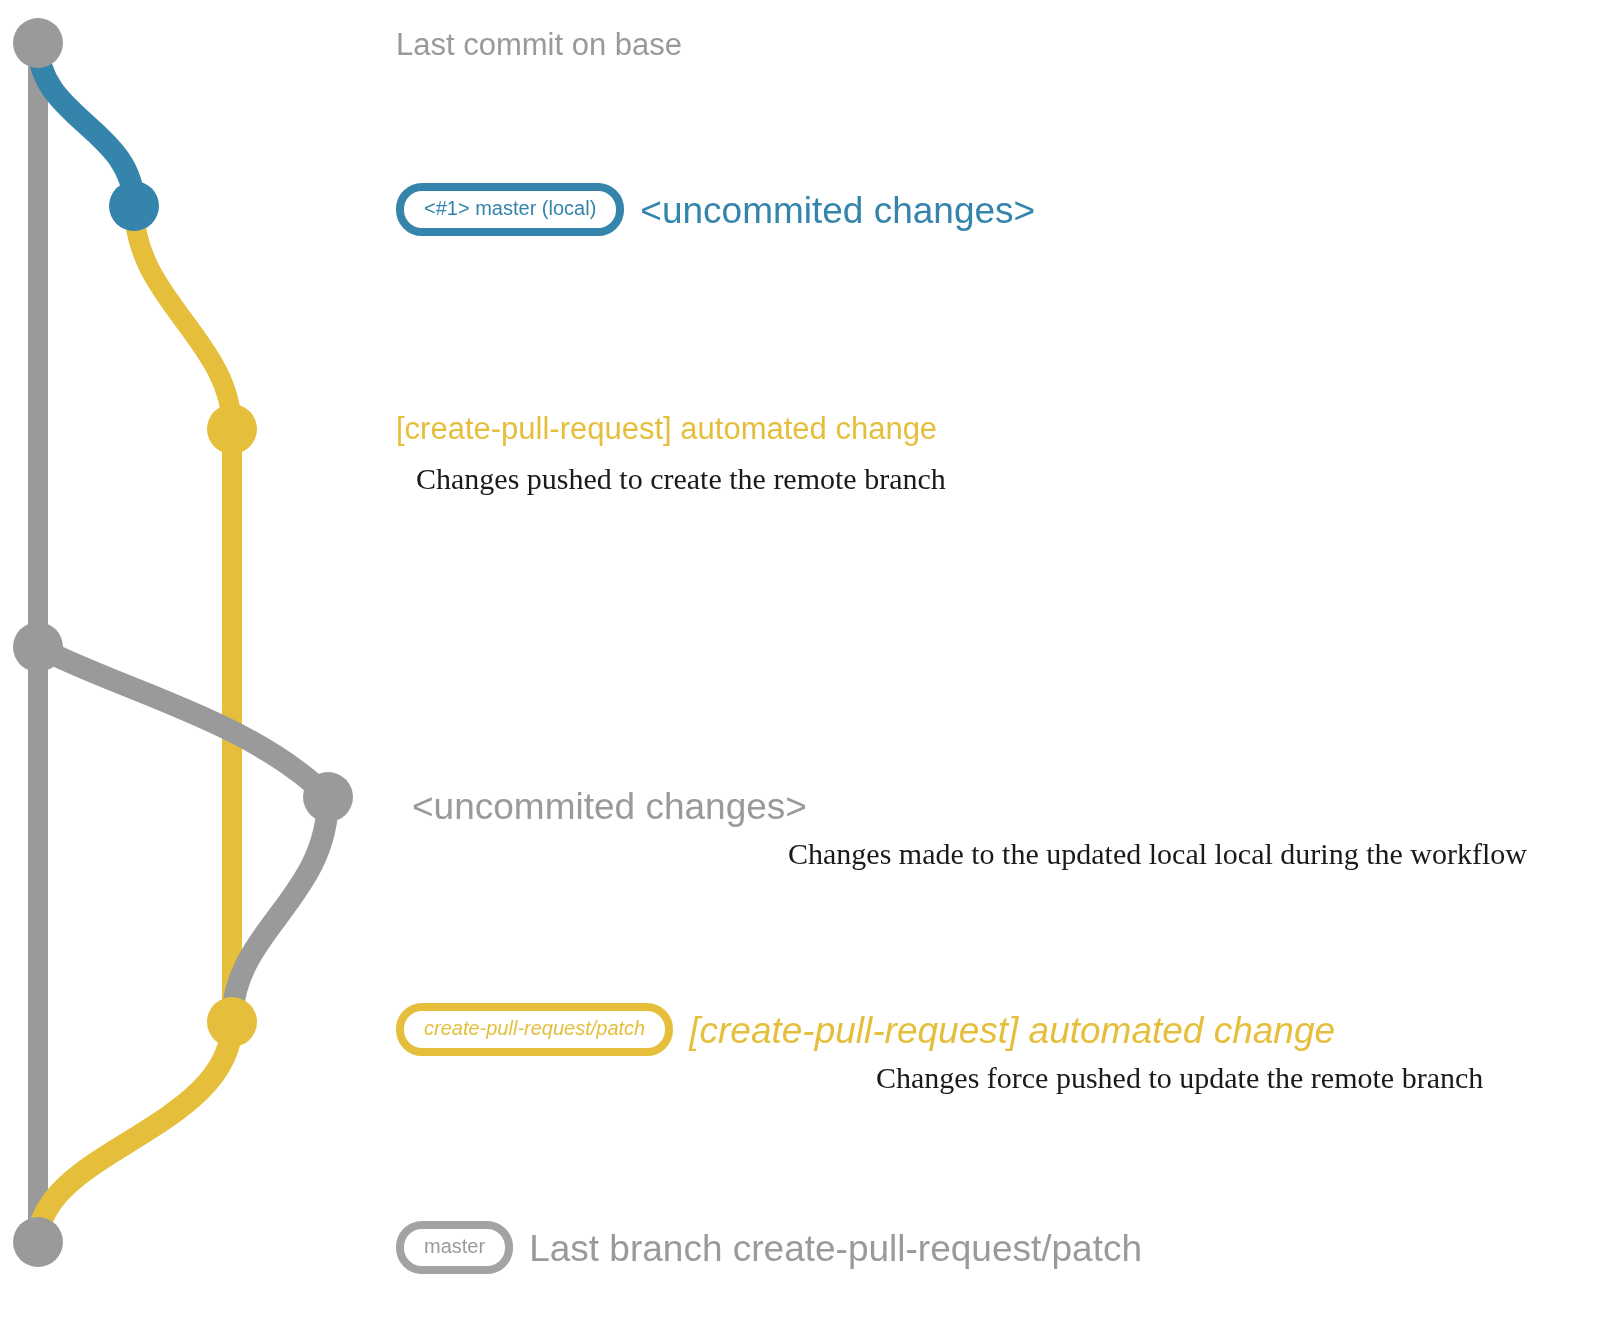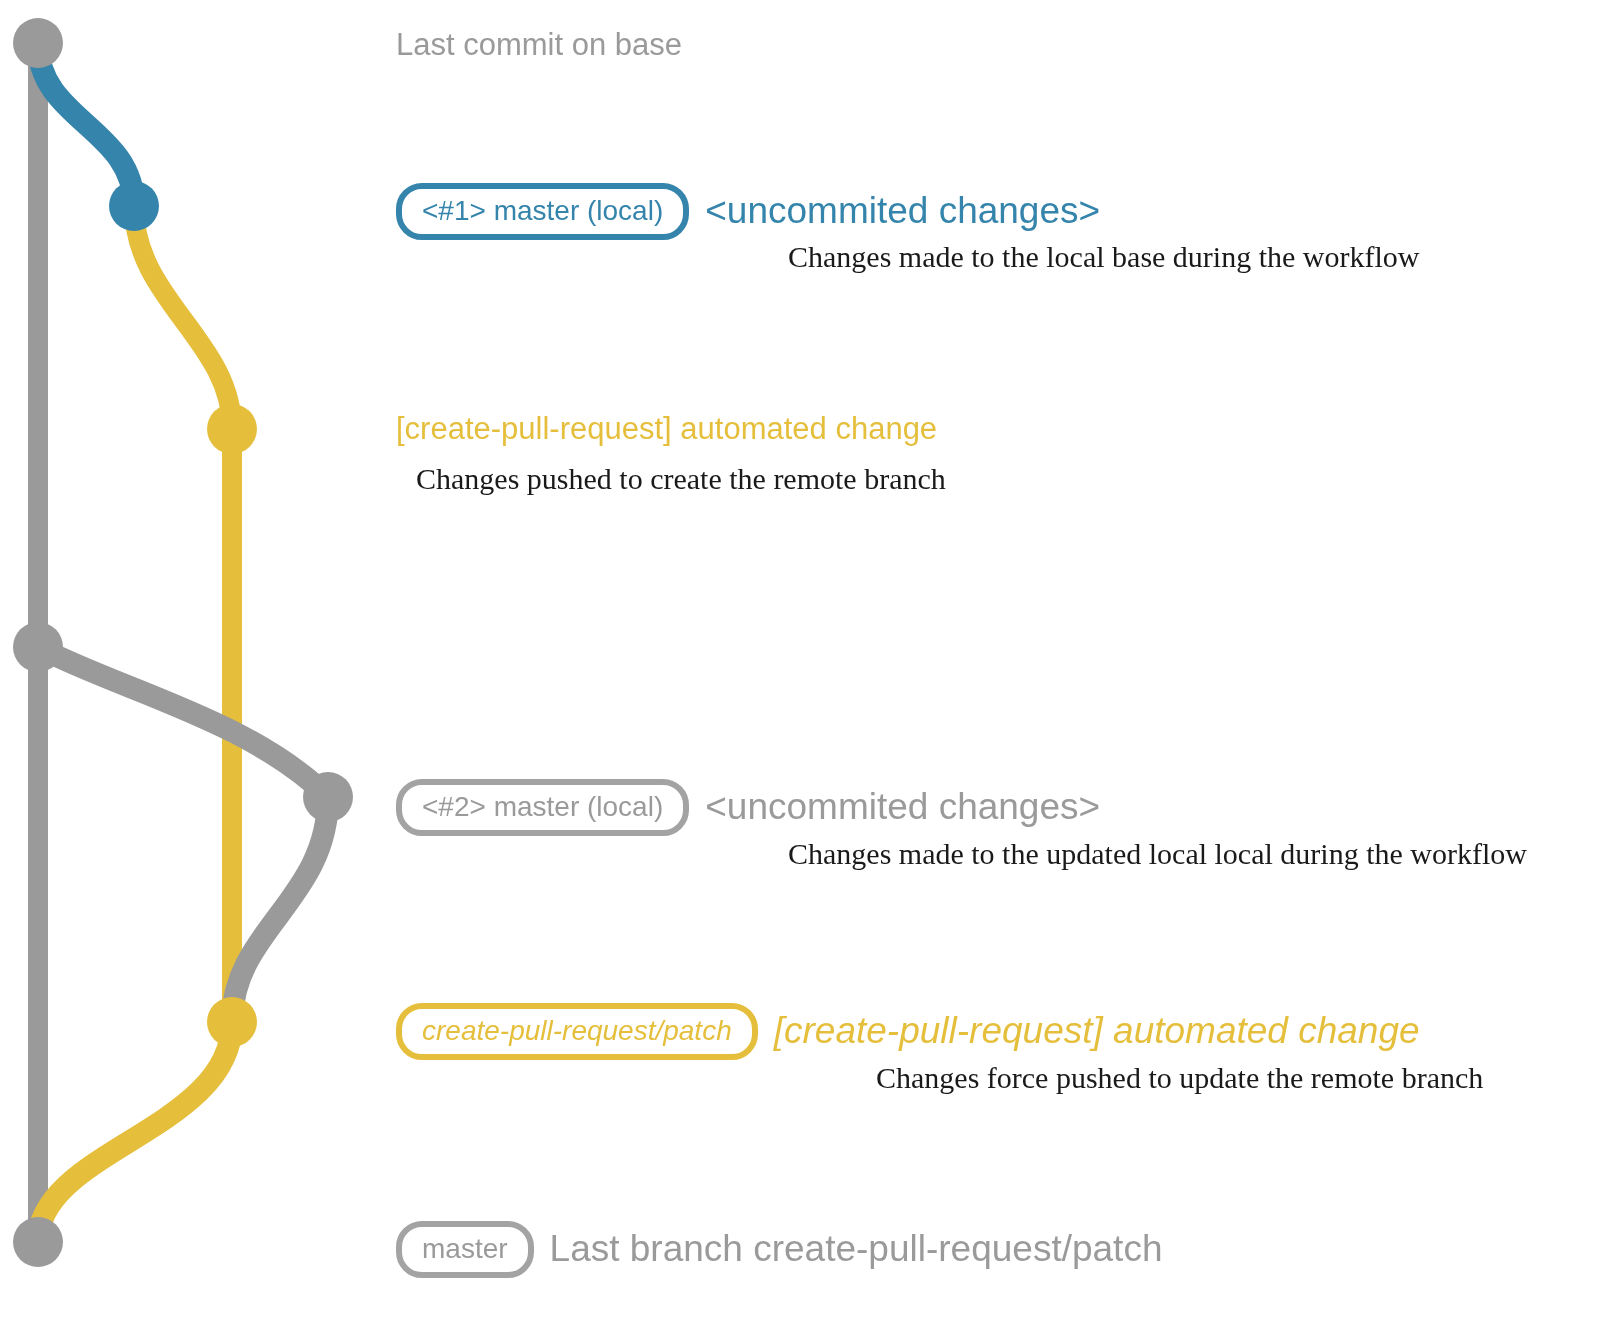--- a/index.html
+++ b/index.html
@@ -36,24 +36,24 @@
     position: absolute;
     display: flex;
     align-items: flex-start;
     white-space: nowrap;
   }
 
   .badge {
     display: inline-flex;
     align-items: center;
     justify-content: center;
-    border: 6px solid #c2410c;
+    border: 8px solid #c2410c;
     border-radius: 26px;
     padding: 7px 20px 9px 20px;
-    font-size: 28px;
+    font-size: 20px;
     color: #9a9a9a;
     background: transparent;
     line-height: 1.05;
     box-sizing: border-box;
   }
   .badge.blue { border-color: #3484ab; color: #3484ab; }
   .badge.yellow { border-color: #e5bf3c; color: #e5bf3c; }
   .badge.gray { border-color: #a3a3a3; color: #9a9a9a; }
 
   .subject {
@@ -117,30 +117,28 @@
 
   <div class="row" style="left:396px; top:28px;">
     <div class="headline">Last commit on base</div>
   </div>
 
   <div class="row" style="left:396px; top:183px;">
     <div class="badge blue">&lt;#1&gt; master (local)</div>
     <div class="badge-gap"></div>
     <div class="subject blue">&lt;uncommited changes&gt;</div>
   </div>
-  <div class="desc" style="left:788px; top:240px;">Changes made to the local base during the workflow</div>
 
   <div class="row" style="left:396px; top:412px;">
     <div class="headline yellow">[create-pull-request] automated change</div>
   </div>
   <div class="desc" style="left:416px; top:462px;">Changes pushed to create the remote branch</div>
 
 
   <div class="row" style="left:396px; top:779px;">
-    <div class="badge gray">&lt;#2&gt; master (local)</div>
     <div class="badge-gap"></div>
     <div class="subject gray">&lt;uncommited changes&gt;</div>
   </div>
   <div class="desc" style="left:788px; top:837px;">Changes made to the updated local local during the workflow</div>
 
   <div class="row" style="left:396px; top:1003px;font-style:italic;">
     <div class="badge yellow">create-pull-request/patch</div>
     <div class="badge-gap"></div>
     <div class="subject yellow">[create-pull-request] automated change</div>
   </div>

